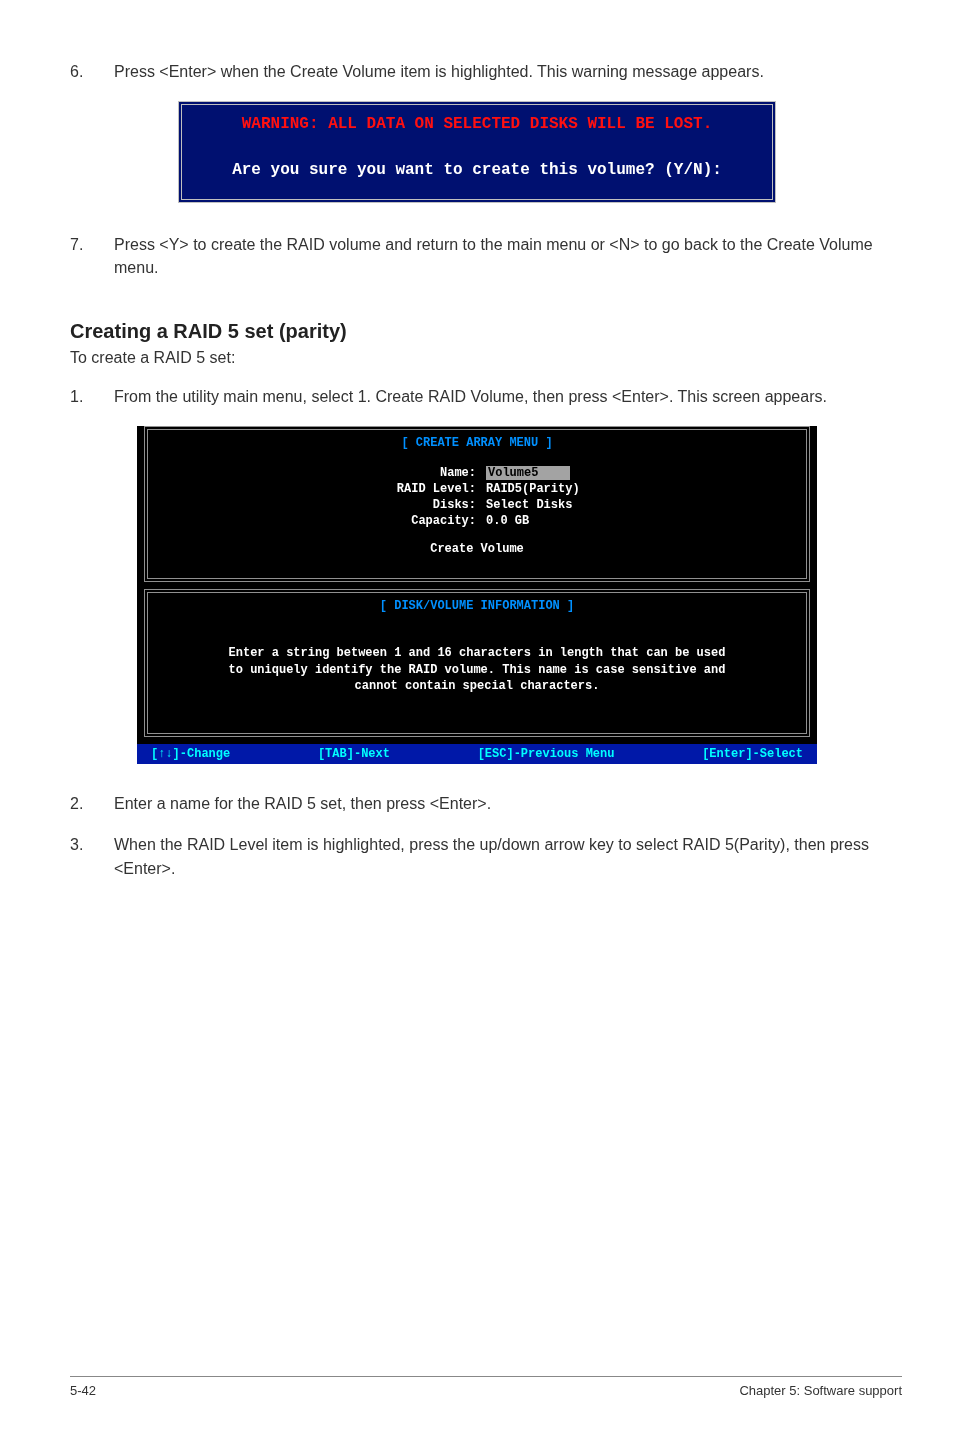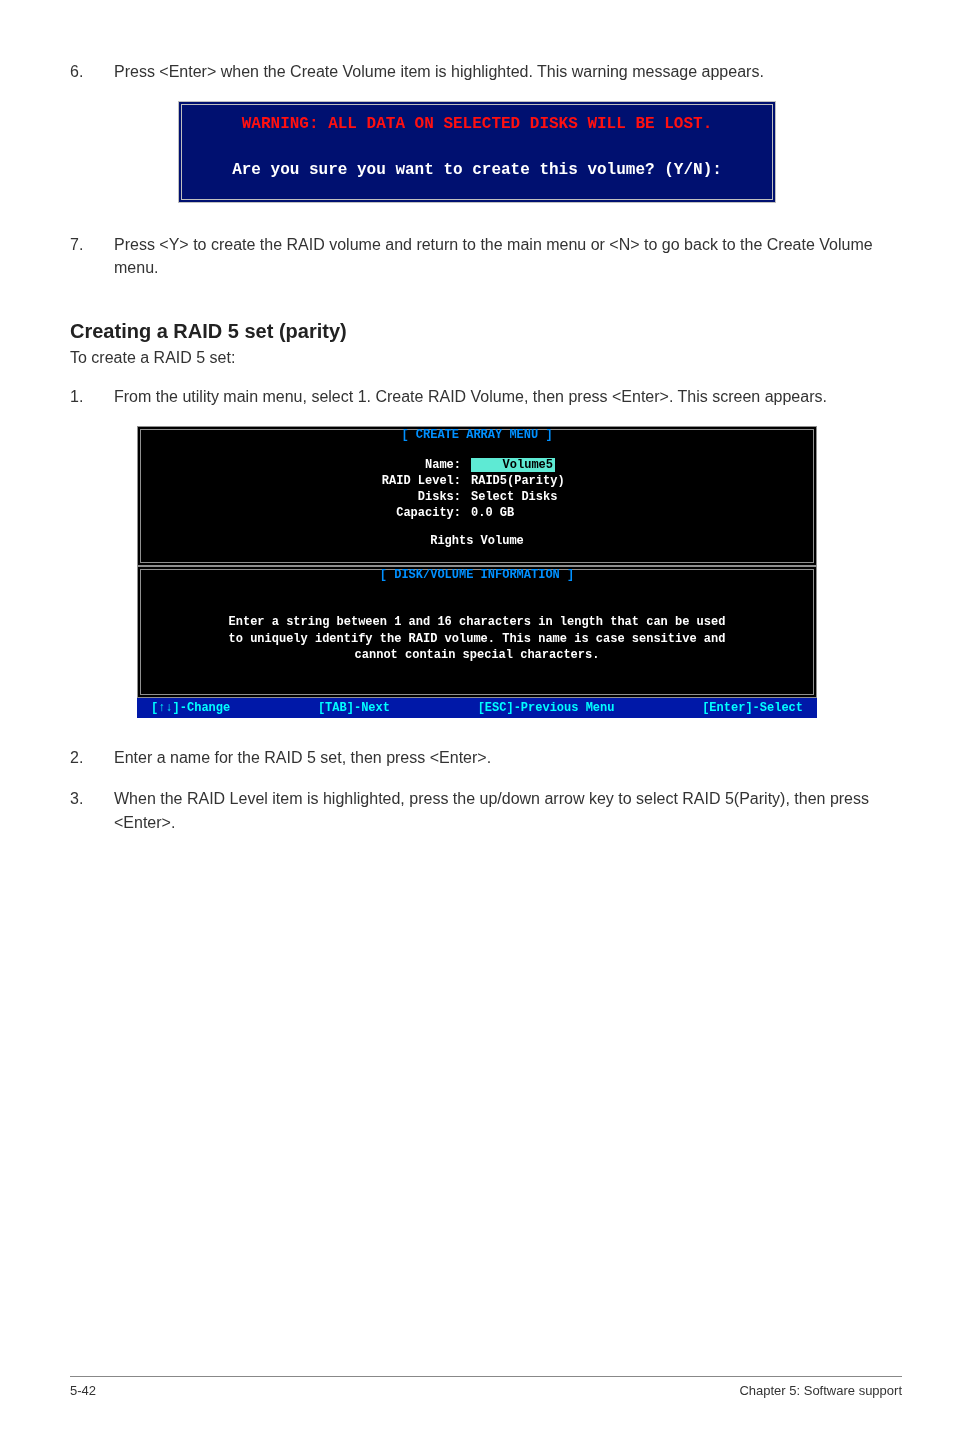--- a/index.html
+++ b/index.html
@@ -75,22 +75,22 @@
     background: #0018a8;
     color: #fff;
     padding: 4px 8px;
     text-align: center;
     white-space: pre-line;
     line-height: 1.4;
   }
   .bios-panel {
     border: 4px double #909090;
     border-top: 4px double #909090;
-    padding: 0;
-    margin: 0;
+    padding: 8px;
+    margin: 7px;
   }
   .panel-head {
     color: #0090ff;
     text-align: center;
     margin-top: -2px;
     margin-bottom: 10px;
     font-size: 12px;
   }
   .panel-body {
     padding: 6px 10px 14px 10px;
@@ -101,26 +101,25 @@
   }
   .kv .k {
     width: 310px;
     text-align: right;
     padding-right: 10px;
   }
   .kv .v {
     text-align: left;
   }
   .inputcell {
-    background: #5eead4;
+    background: #a3a3a3;
     color: #000;
     padding: 0 2px;
     display: inline-block;
     min-width: 80px;
-    text-align: right;
   }
   .createvol {
     text-align: center;
     margin-top: 14px;
   }
   .disk-info {
     padding: 22px 26px 30px 26px;
     text-align: center;
     line-height: 1.4;
   }
@@ -190,21 +189,21 @@
           <div class="v">RAID5(Parity)</div>
         </div>
         <div class="kv">
           <div class="k">Disks:</div>
           <div class="v">Select Disks</div>
         </div>
         <div class="kv">
           <div class="k">Capacity:</div>
           <div class="v">0.0  GB</div>
         </div>
-        <div class="createvol">Rights Volume</div>
+        <div class="createvol">Create Volume</div>
       </div>
     </div>
 
     <div class="bios-panel">
       <div class="panel-head">[ DISK/VOLUME INFORMATION ]</div>
       <div class="disk-info">
         <div>Enter a string between 1 and 16 characters in length that can be used</div>
         <div>to uniquely identify the RAID volume. This name is case sensitive and</div>
         <div>cannot contain special characters.</div>
       </div>

